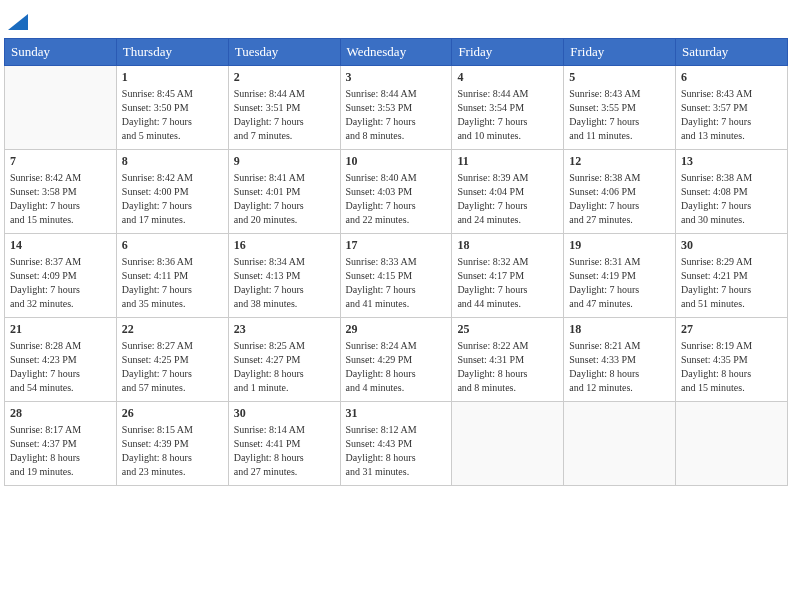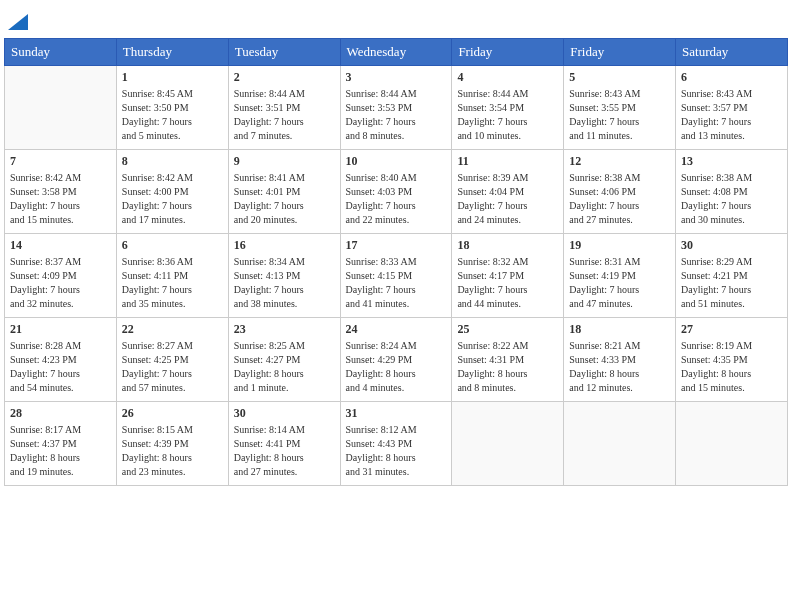--- a/index.html
+++ b/index.html
@@ -229,21 +229,21 @@
           </td>
           <td>
             <span class="day-num">22</span>
             <div class="day-info">Sunrise: 8:27 AM<br>Sunset: 4:25 PM<br>Daylight: 7 hours<br>and 57 minutes.</div>
           </td>
           <td>
             <span class="day-num">23</span>
             <div class="day-info">Sunrise: 8:25 AM<br>Sunset: 4:27 PM<br>Daylight: 8 hours<br>and 1 minute.</div>
           </td>
           <td>
-            <span class="day-num">24</span>
+            <span class="day-num">29</span>
             <div class="day-info">Sunrise: 8:24 AM<br>Sunset: 4:29 PM<br>Daylight: 8 hours<br>and 4 minutes.</div>
           </td>
           <td>
             <span class="day-num">25</span>
             <div class="day-info">Sunrise: 8:22 AM<br>Sunset: 4:31 PM<br>Daylight: 8 hours<br>and 8 minutes.</div>
           </td>
           <td>
             <span class="day-num">18</span>
             <div class="day-info">Sunrise: 8:21 AM<br>Sunset: 4:33 PM<br>Daylight: 8 hours<br>and 12 minutes.</div>
           </td>

